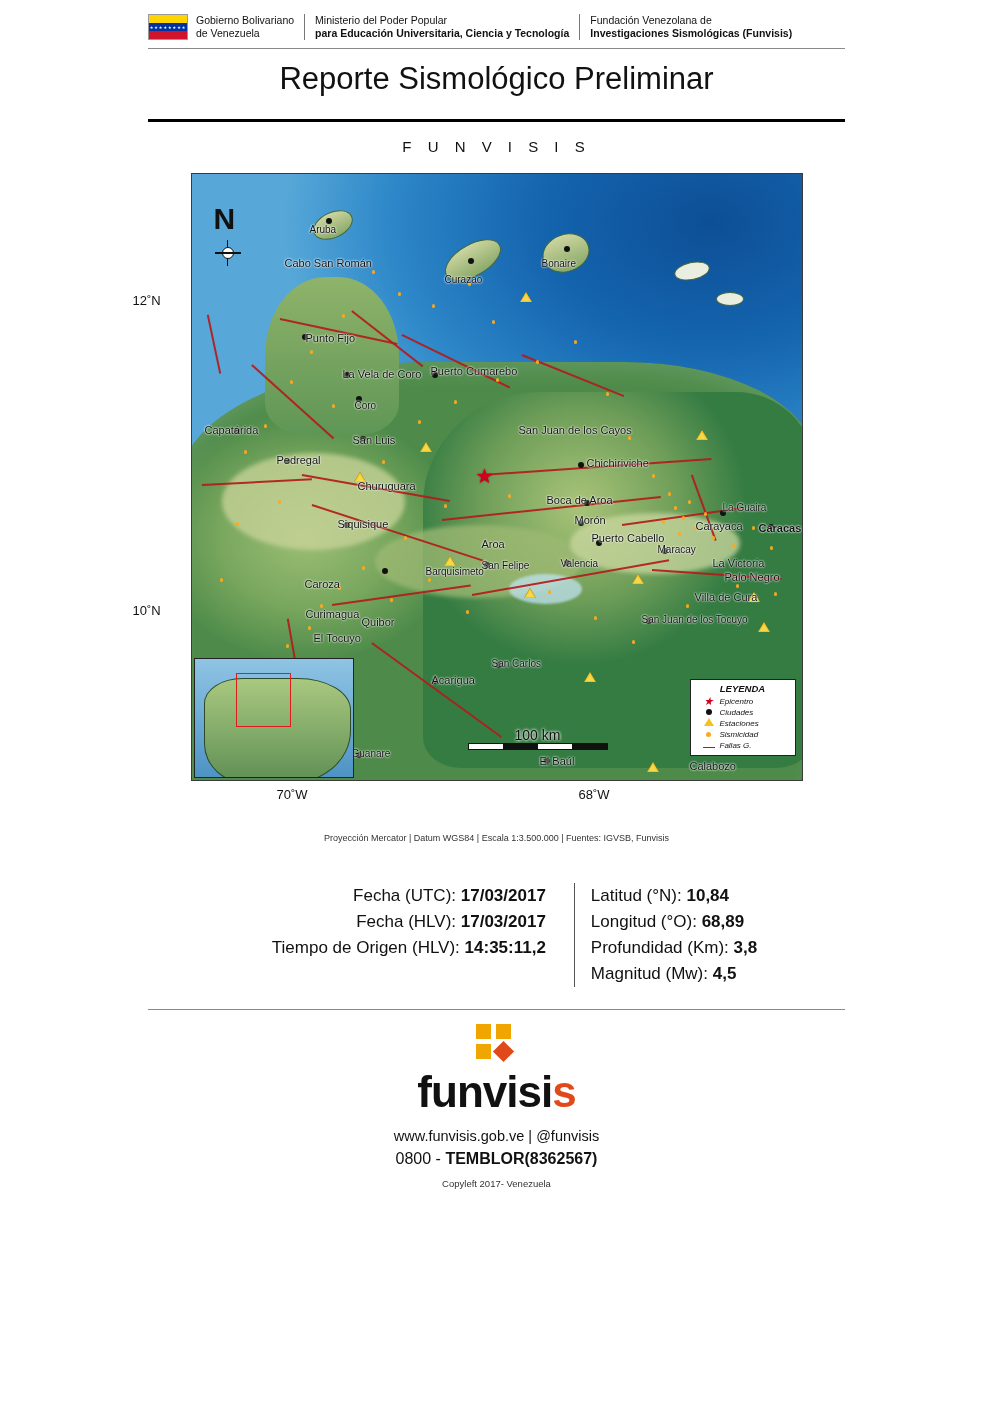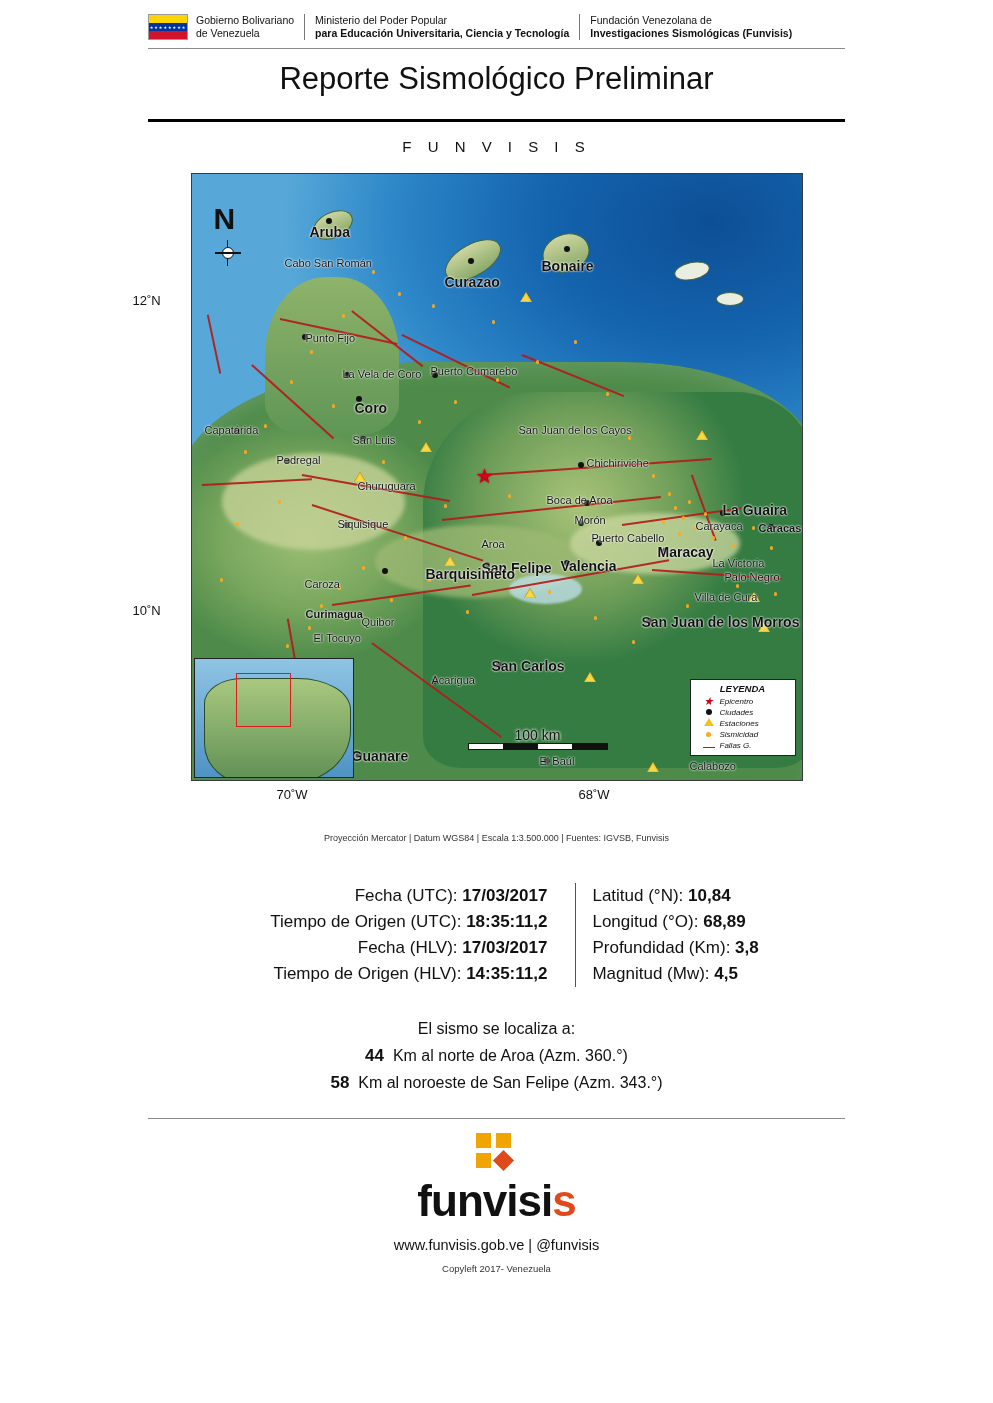--- a/index.html
+++ b/index.html
@@ -204,21 +204,21 @@
     opacity: 0.95;
   }
   .lbl {
     position: absolute;
     font-size: 11px;
     color: #111;
     white-space: nowrap;
     text-shadow: 0 0 2px #fff, 0 0 2px #fff;
   }
   .lbl.big { font-size: 11px; font-weight: bold; }
-  .lbl.med { font-size: 14px; font-weight: bold; }
+  .lbl.med { font-size: 10px; font-weight: normal; }
   .epicenter {
     position: absolute;
     color: #d0021b;
     font-size: 20px;
     line-height: 20px;
     text-shadow: 0 0 2px #7a0010;
   }
   .northrose {
     position: absolute;
     left: 22px; top: 30px;
@@ -614,22 +614,22 @@
       <div class="lbl" style="left:400px; top:358px;">Puerto Cabello</div>
       <div class="lbl" style="left:290px; top:364px;">Aroa</div>
       <div class="lbl med" style="left:290px; top:386px;">San Felipe</div>
       <div class="lbl med" style="left:369px; top:384px;">Valencia</div>
       <div class="lbl med" style="left:466px; top:370px;">Maracay</div>
       <div class="lbl" style="left:521px; top:383px;">La Victoria</div>
       <div class="lbl" style="left:499px; top:397px;padding-left:34px;">Palo Negro</div>
       <div class="lbl med" style="left:188px; top:392px;margin-left:46px;">Barquisimeto</div>
       <div class="lbl" style="left:113px; top:404px;">Caroza</div>
       <div class="lbl" style="left:503px; top:417px;">Villa de Cura</div>
-      <div class="lbl" style="left:114px; top:434px;font-weight:bold;">Curimagua</div>
-      <div class="lbl med" style="left:450px; top:440px;">San Juan de los Morros</div>
+      <div class="lbl" style="left:114px; top:434px;">Curimagua</div>
+      <div class="lbl med" style="left:450px; top:440px;">San Juan de los Tocuyo</div>
       <div class="lbl" style="left:170px; top:442px;">Quibor</div>
       <div class="lbl" style="left:122px; top:458px;">El Tocuyo</div>
       <div class="lbl med" style="left:300px; top:484px;">San Carlos</div>
       <div class="lbl" style="left:240px; top:500px;">Acarigua</div>
       <div class="lbl med" style="left:160px; top:574px;">Guanare</div>
       <div class="lbl" style="left:348px; top:581px;">El Baúl</div>
       <div class="lbl" style="left:498px; top:586px;">Calabozo</div>
 
       <div class="northrose">
         <div class="n">N</div>
@@ -673,45 +673,40 @@
         </div>
       </div>
     </div>
 
     <div class="map-credit">Proyección Mercator | Datum WGS84 | Escala 1:3.500.000 | Fuentes: IGVSB, Funvisis</div>
   </div>
 
   <div class="data-block">
     <div class="data-col left">
       <div><span>Fecha (UTC):</span> <span class="val">17/03/2017</span></div>
-      <div><span>Tiempo de Origen (UTC):</span> <span class="val">18:35:11,2</span></div>
       <div><span>Fecha (HLV):</span> <span class="val">17/03/2017</span></div>
       <div><span>Tiempo de Origen (HLV):</span> <span class="val">14:35:11,2</span></div>
     </div>
     <div class="data-col right">
       <div><span>Latitud (°N):</span> <span class="val">10,84</span></div>
       <div><span>Longitud (°O):</span> <span class="val">68,89</span></div>
       <div><span>Profundidad (Km):</span> <span class="val">3,8</span></div>
       <div><span>Magnitud (Mw):</span> <span class="val">4,5</span></div>
     </div>
   </div>
 
-  <div class="loc-block">
-    <div>El sismo se localiza a:</div>
-    <div><span class="km">44</span>&nbsp; <span>Km al norte de Aroa (Azm. 360.°)</span></div>
-    <div><span class="km">58</span>&nbsp; <span>Km al noroeste de San Felipe (Azm. 343.°)</span></div>
-  </div>
 
   <div class="rule-thin"></div>
 
   <div class="footer">
     <div class="logo-squares">
       <div class="sq a"></div>
         <div class="sq b"></div>
         <div class="sq c"></div>
         <div class="sq d"></div>
     </div>
     <div class="brand"><span>funvisi</span><span class="tail">s</span></div>
     <div class="site">www.funvisis.gob.ve | @funvisis</div>
+    <div class="phone"><span>0800 -</span> <span class="num">TEMBLOR(8362567)</span></div>
     <div class="copyleft">Copyleft 2017- Venezuela</div>
   </div>
 
 </div>
 
 </body></html>

